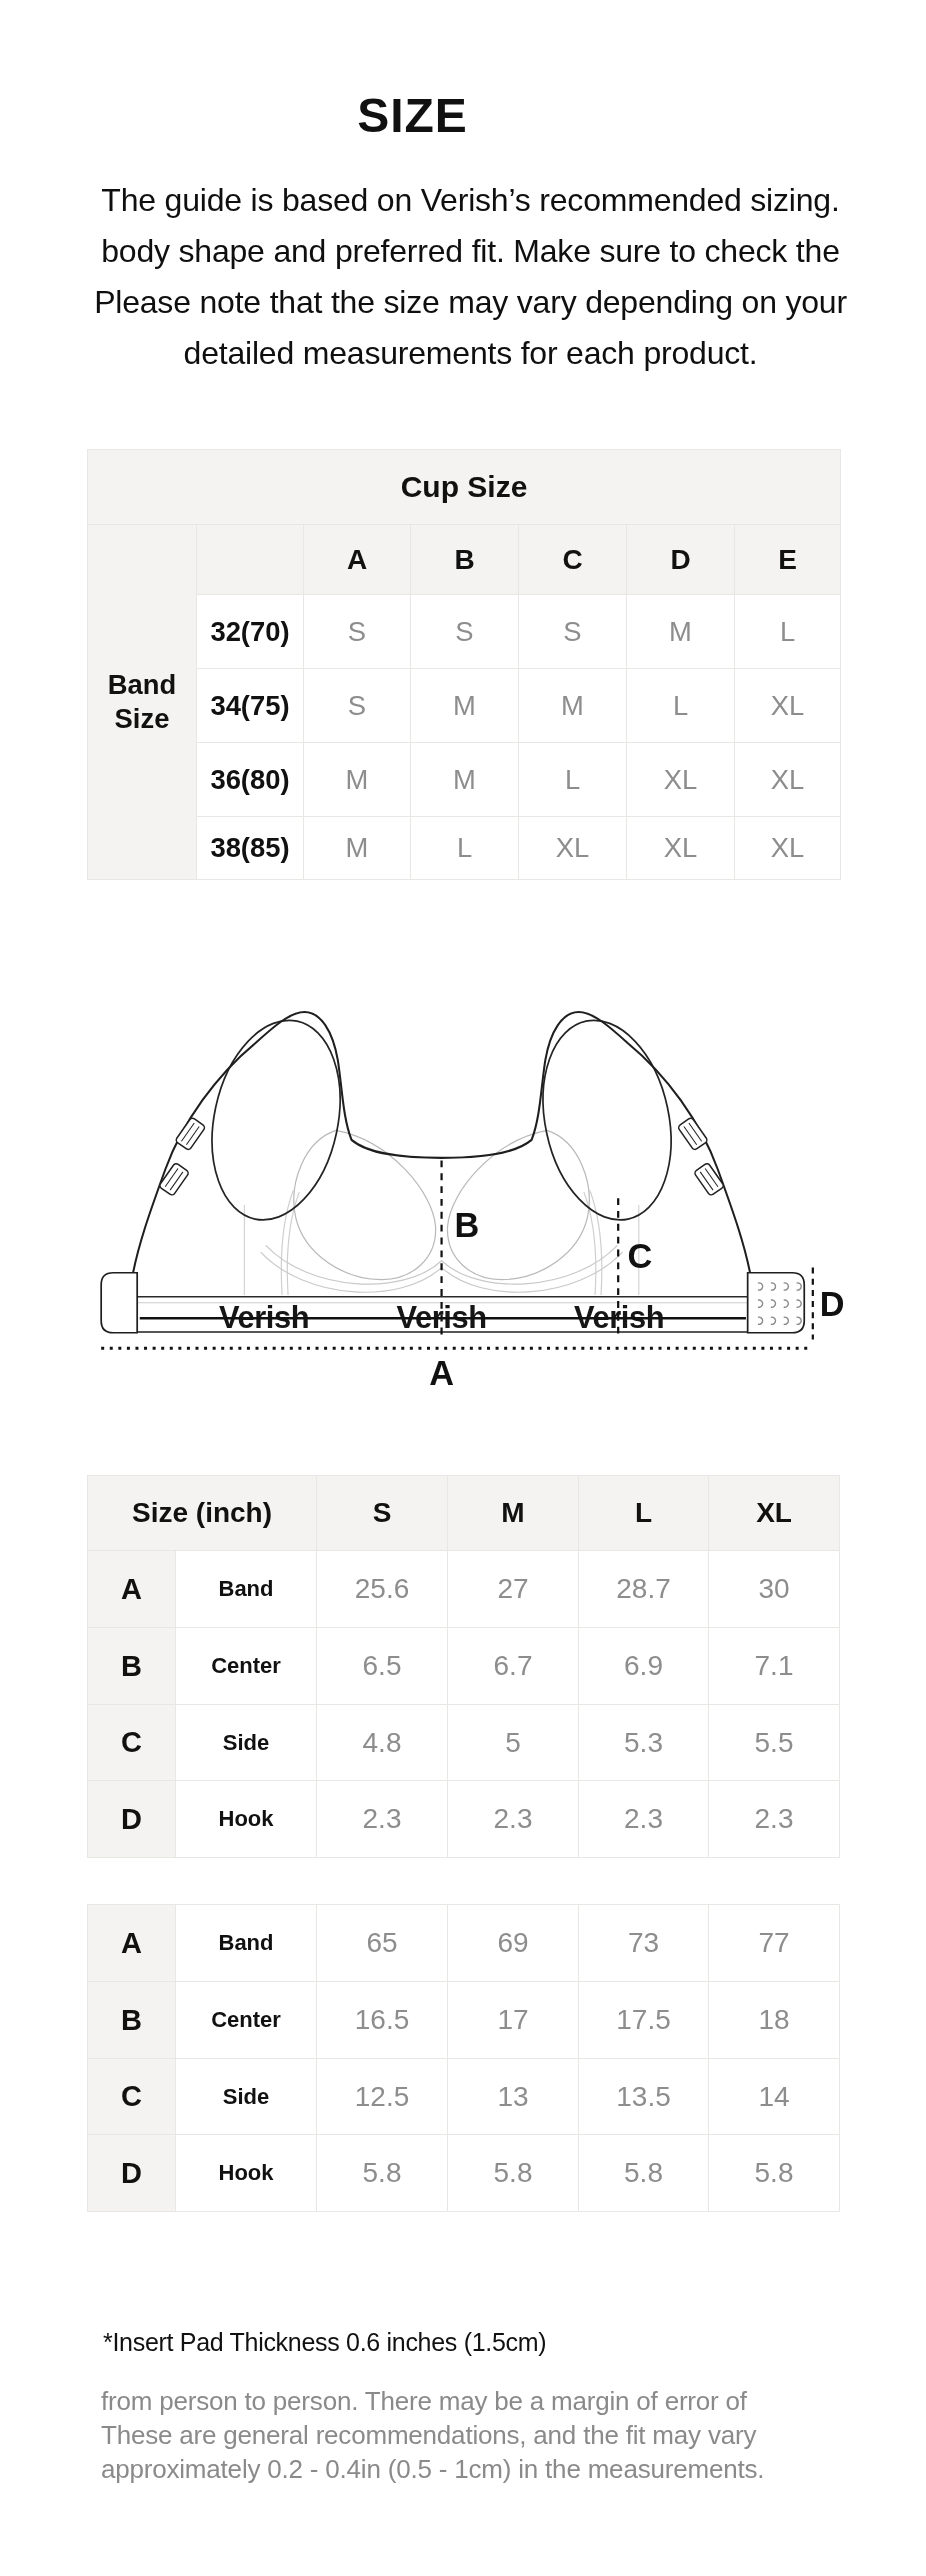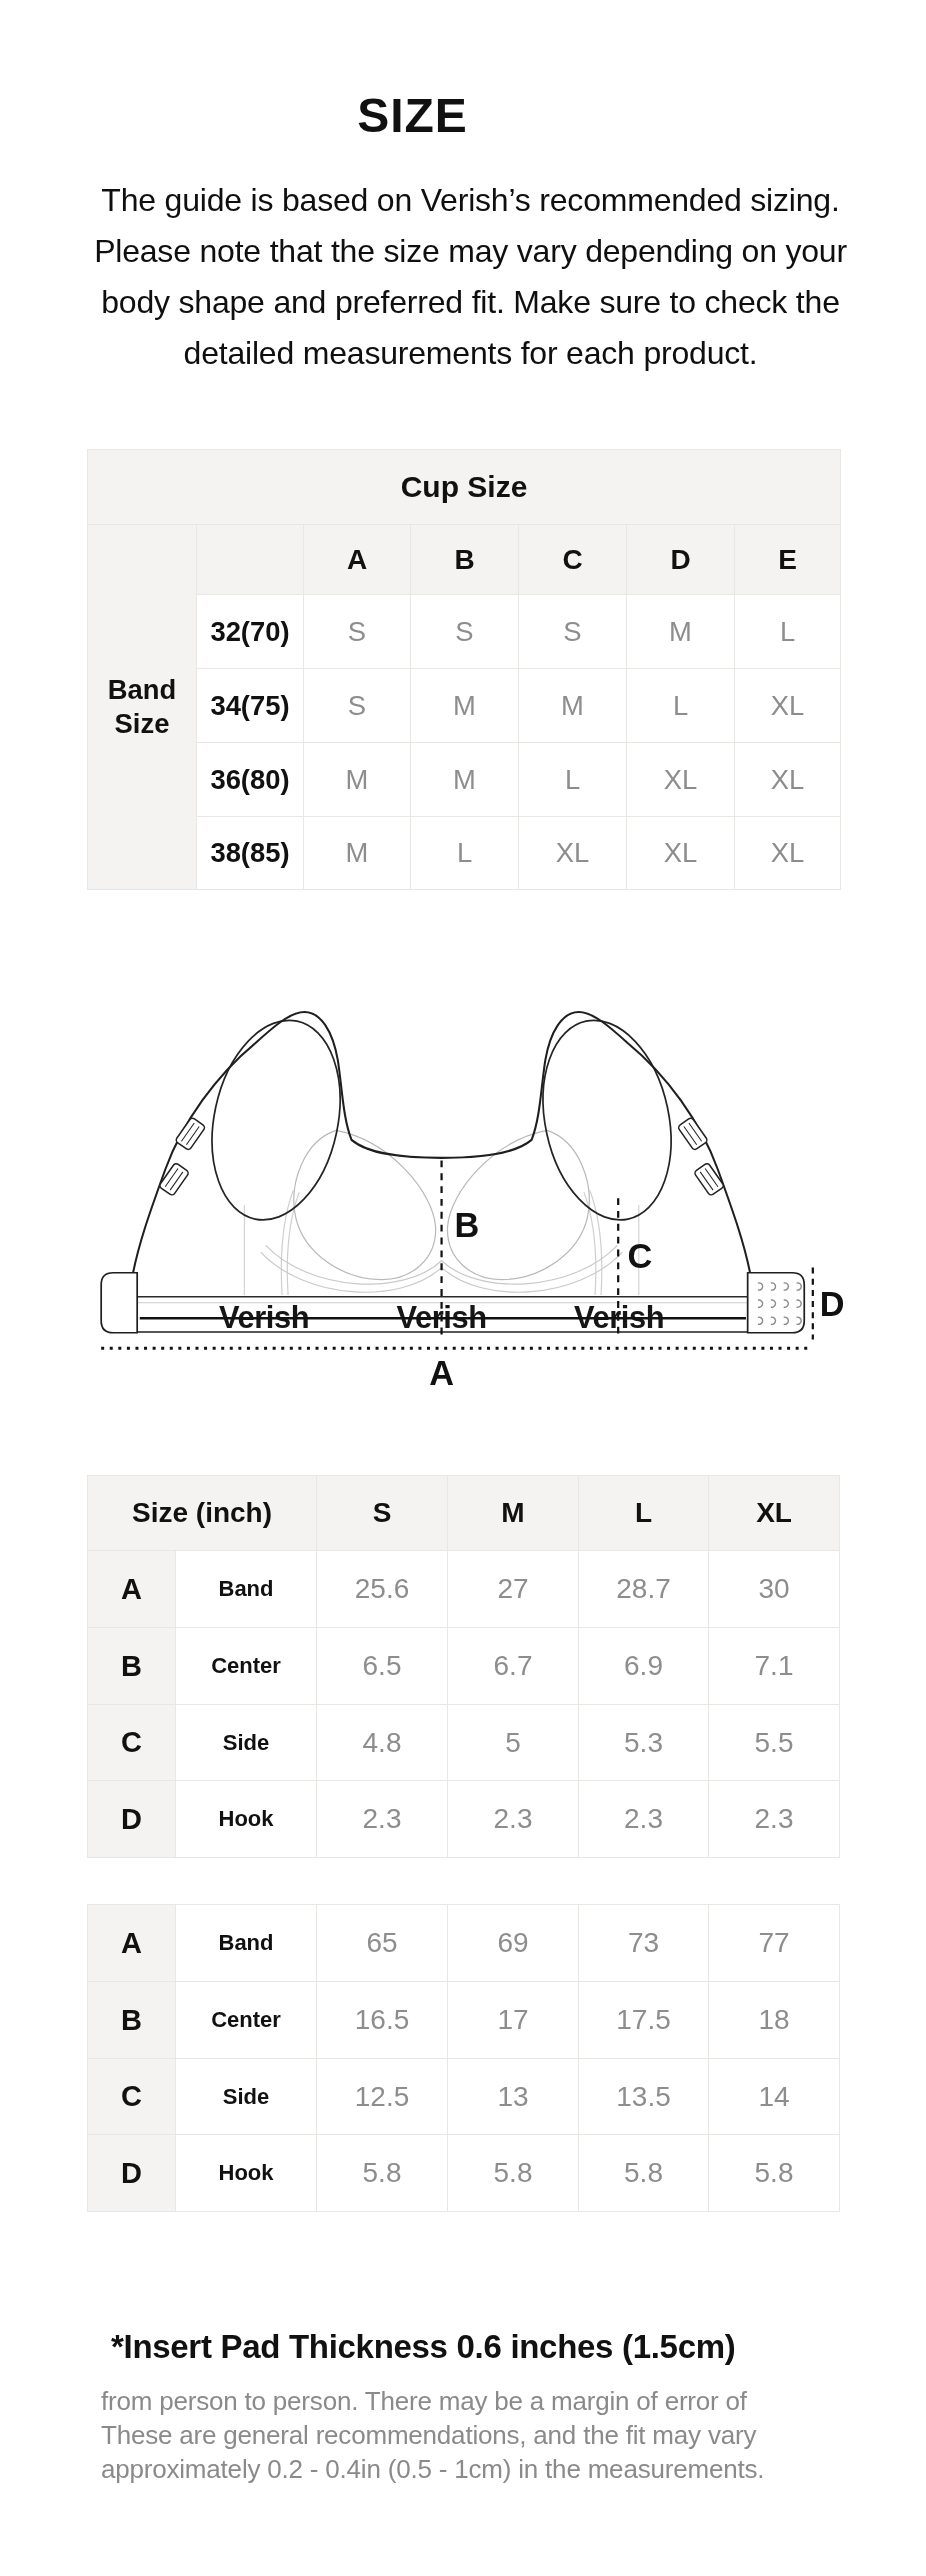--- a/index.html
+++ b/index.html
@@ -39,39 +39,39 @@
   .mTable .val   { font-size:28px; color:#8d8d8d; }
   #inchTable { top:1475px; }
   #cmTable   { top:1904px; }
   
   #diagram { position:absolute; top:952px; left:0; width:926px; height:446px; }
   #diagram text { font-family:"Liberation Sans", sans-serif; }
   .dlabel { font-size:40px; font-weight:700; fill:#111; }
   .brand  { font-size:36px; font-weight:600; fill:#161616; letter-spacing:-0.5px; }
   
   #footHead {
-    position:absolute; left:111px; top:2328px; width:772px;
-    font-size:33px; font-weight:700; letter-spacing:-0.3px;
+    position:absolute; left:103px; top:2328px; width:772px;
+    font-size:25px; font-weight:400; letter-spacing:-0.3px;
   }
   #footNote {
     position:absolute; left:101px; top:2384px; width:789px;
     font-size:26px; line-height:34px; color:#8a8a8a; letter-spacing:-0.2px;
   }
 </style>
 </head>
 <body>
 
 <div id="page">
 
   <h1 id="title">SIZE</h1>
 
   <div id="intro">
     <div>The guide is based on Verish’s recommended sizing.</div>
+    <div>body shape and preferred fit. Make sure to check the</div>
     <div>Please note that the size may vary depending on your</div>
-    <div>body shape and preferred fit. Make sure to check the</div>
     <div>detailed measurements for each product.</div>
   </div>
 
   <table class="sz" id="cupTable">
     <colgroup>
       <col style="width:109px">
         <col style="width:107px">
         <col style="width:107px">
       <col style="width:108px">
         <col style="width:108px">
@@ -108,21 +108,21 @@
       <td class="val">XL</td>
     </tr>
     <tr style="height:74px">
       <td class="lbl">36(80)</td>
       <td class="val">M</td>
       <td class="val">M</td>
       <td class="val">L</td>
       <td class="val">XL</td>
       <td class="val">XL</td>
     </tr>
-    <tr style="height:73px">
+    <tr style="height:63px">
       <td class="lbl">38(85)</td>
       <td class="val">M</td>
       <td class="val">L</td>
       <td class="val">XL</td>
       <td class="val">XL</td>
       <td class="val">XL</td>
     </tr>
   </tbody>
     </table>
 

